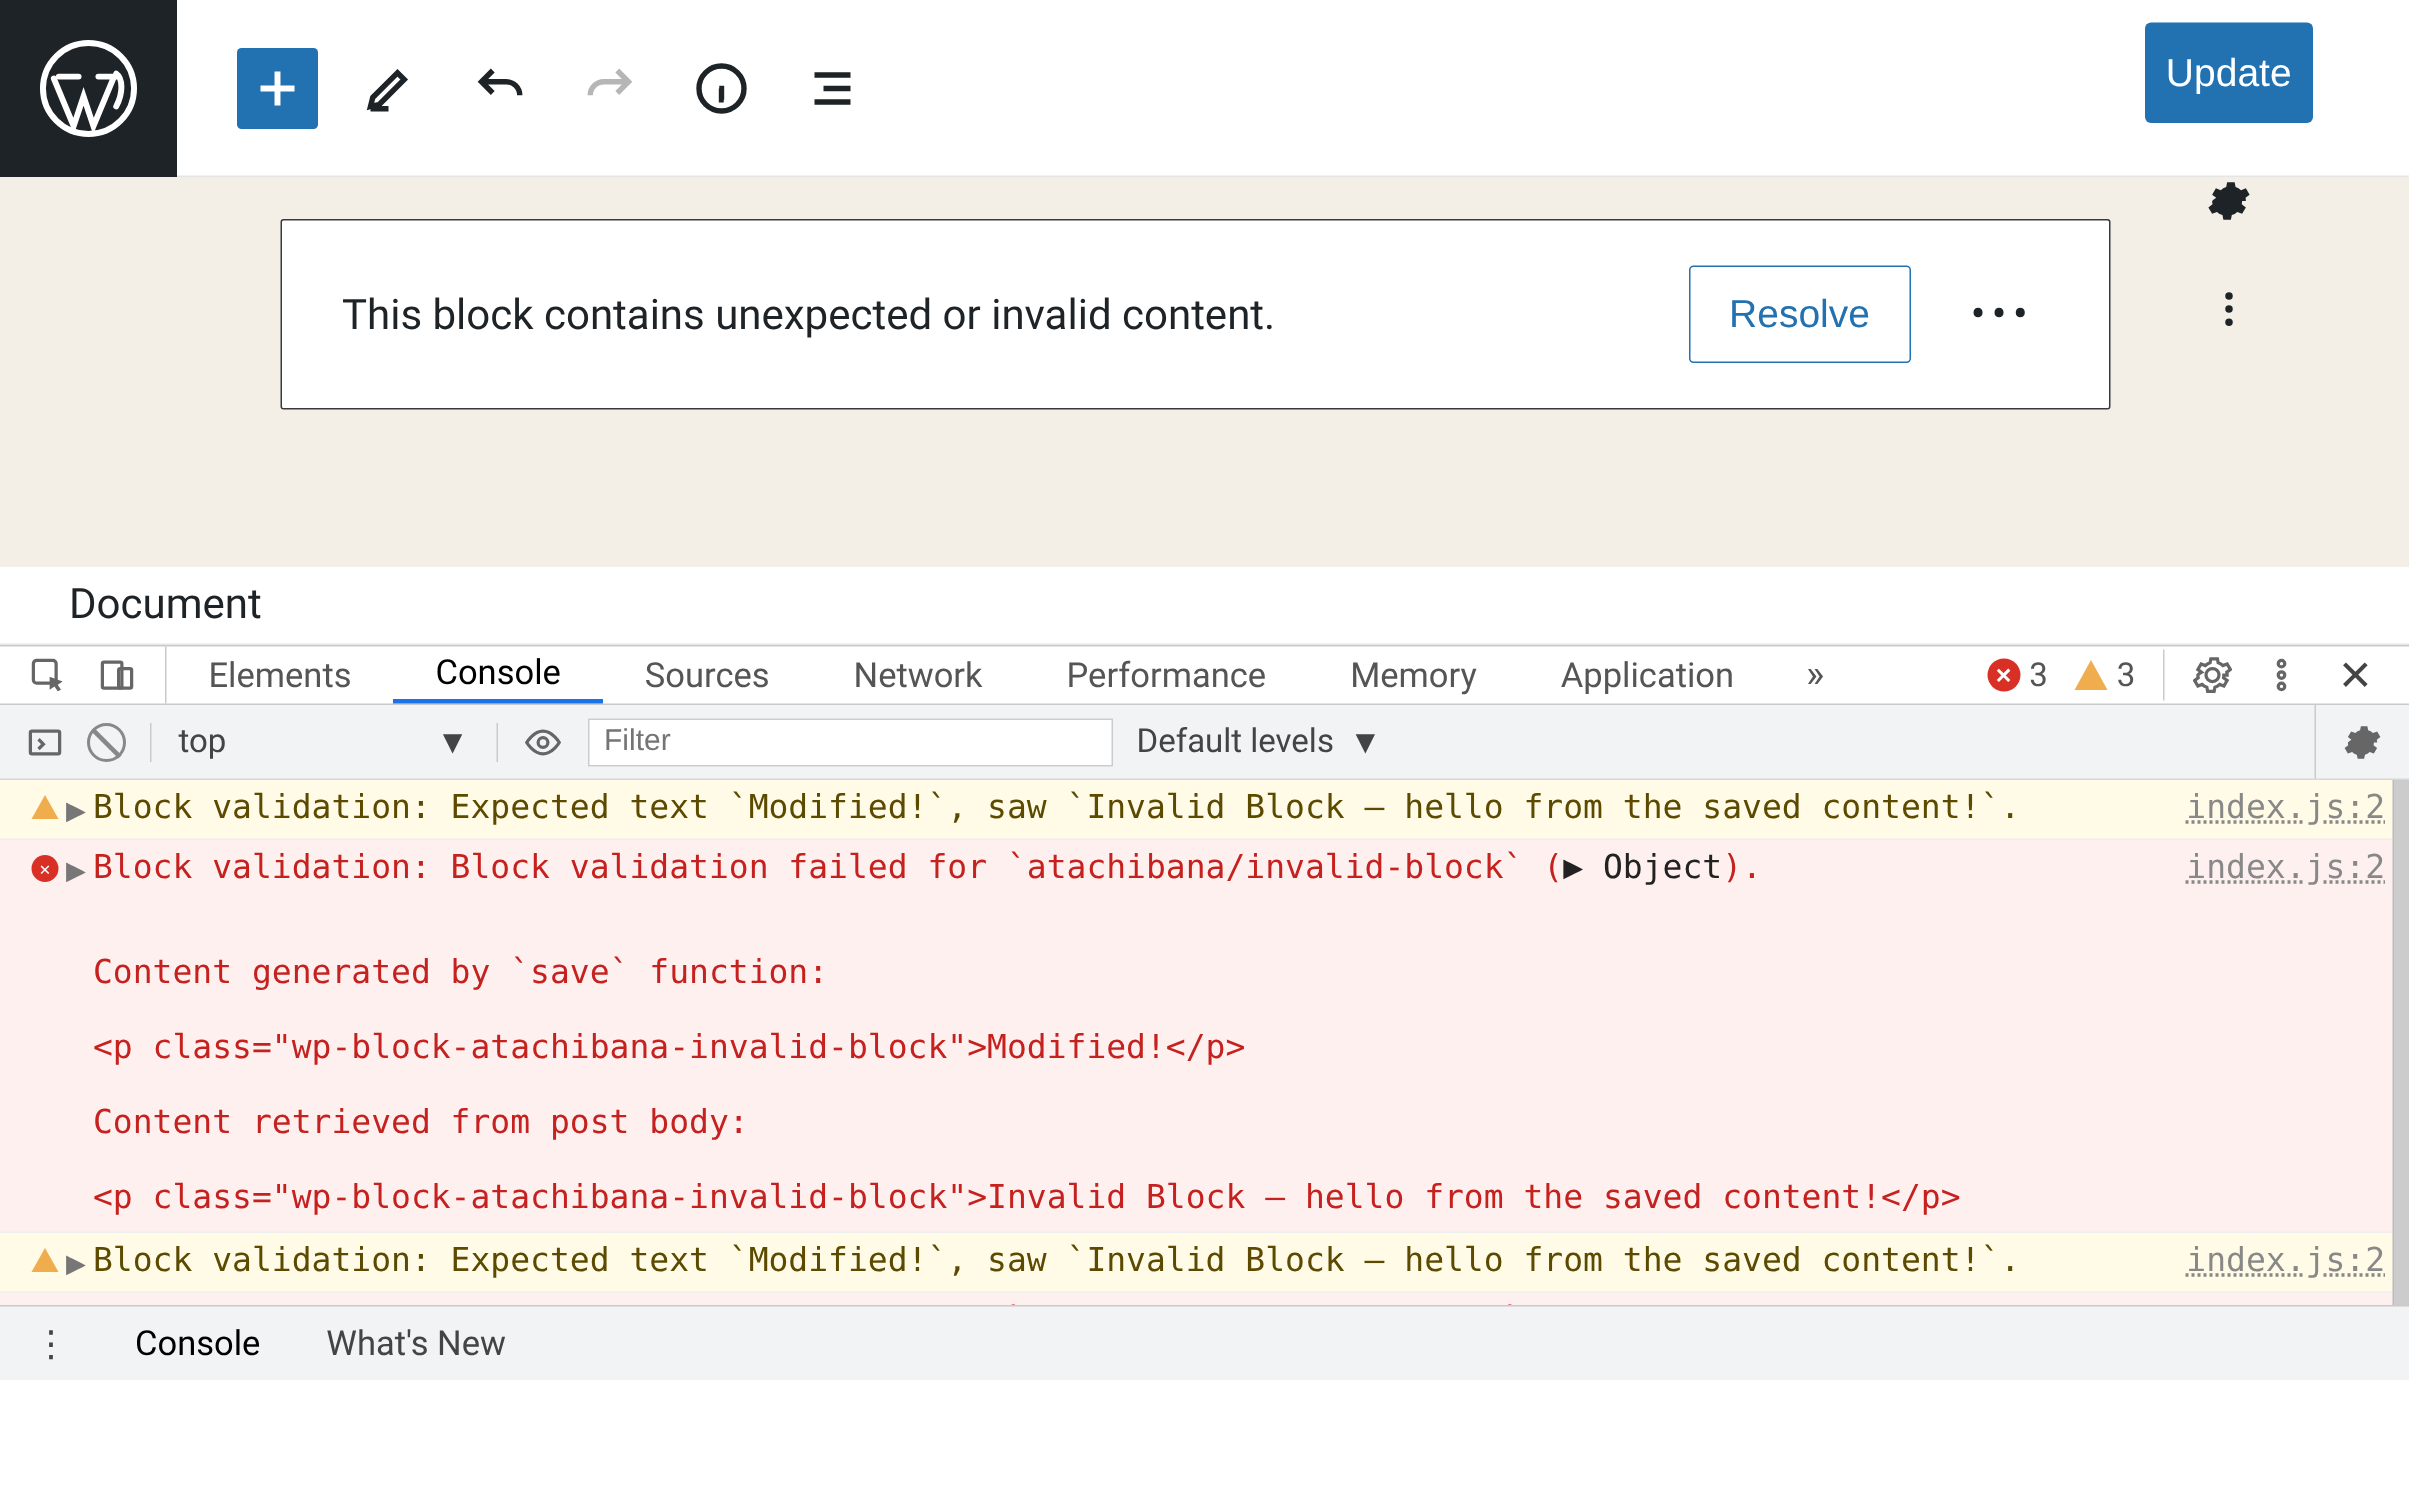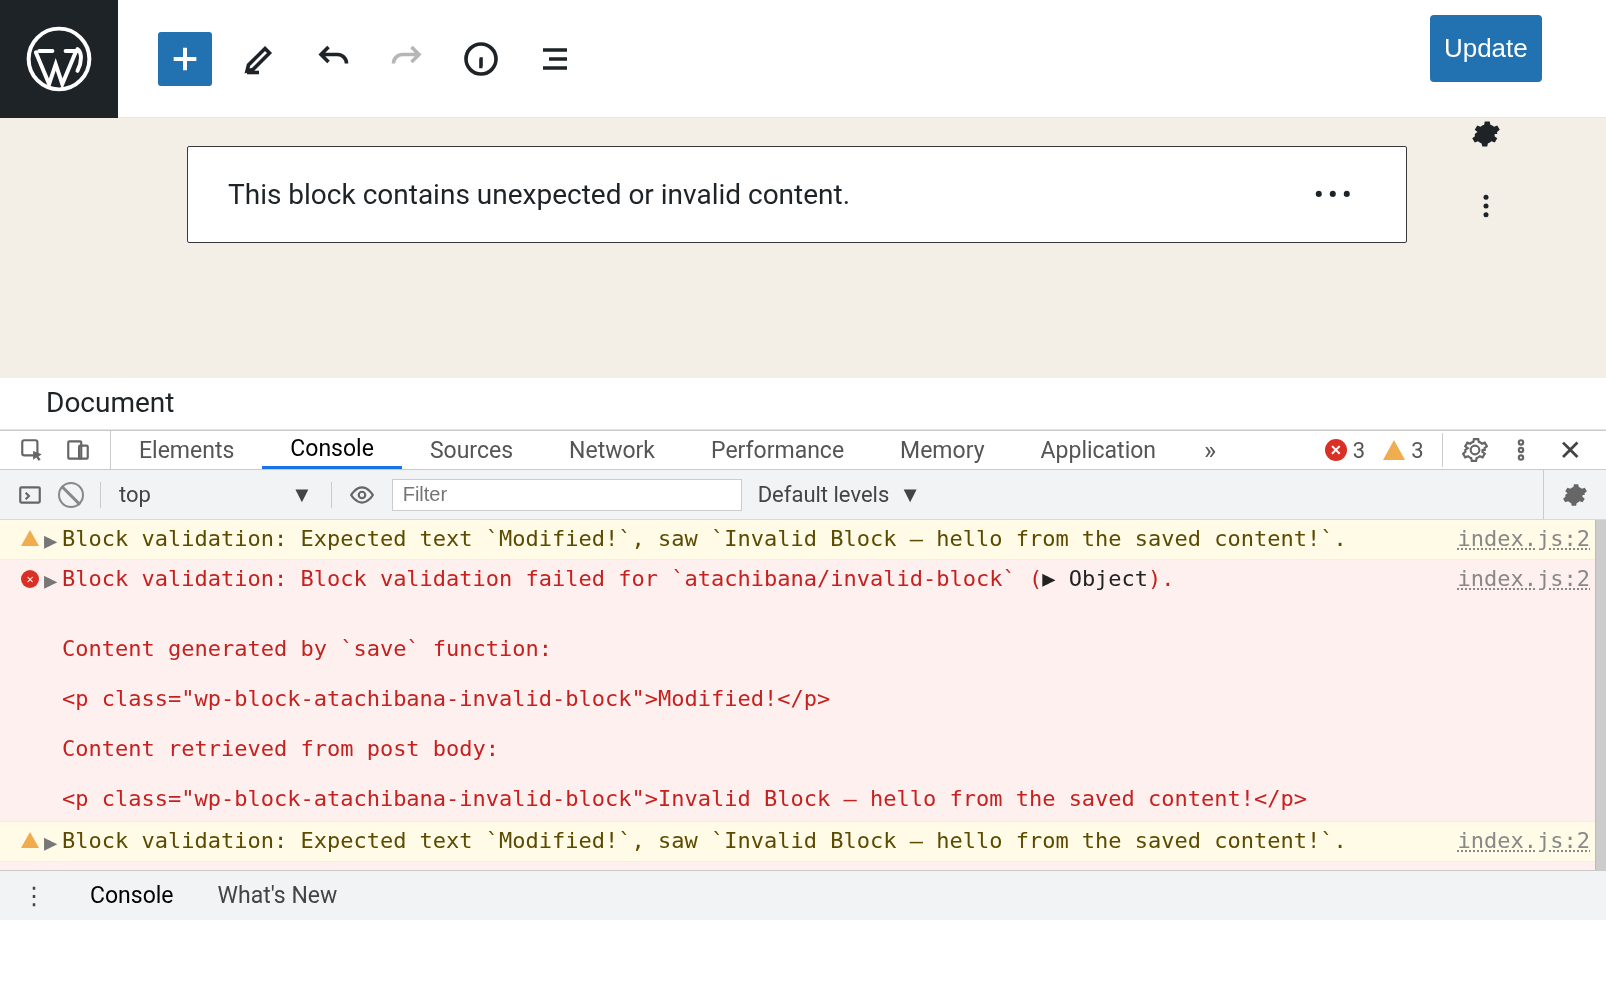--- a/index.html
+++ b/index.html
@@ -184,20 +184,21 @@
           <circle cx="12" cy="12" r="2"></circle>
           <circle cx="12" cy="19" r="2"></circle>
         </svg>
     </span>
   </div>
 </div>
 
 <div class="wp-canvas">
   <div class="wp-block-warning">
     <span class="wp-block-warning-text">This block contains unexpected or invalid content.</span>
+    <button class="wp-resolve">Resolve</button>
     <span class="wp-dots">•••</span>
   </div>
 </div>
 
 <div class="doc-label">Document</div>
 
 <div class="devtools">
   <div class="dt-tabs">
     <div class="seg dt-left-tools">
       <span class="dt-icon">

